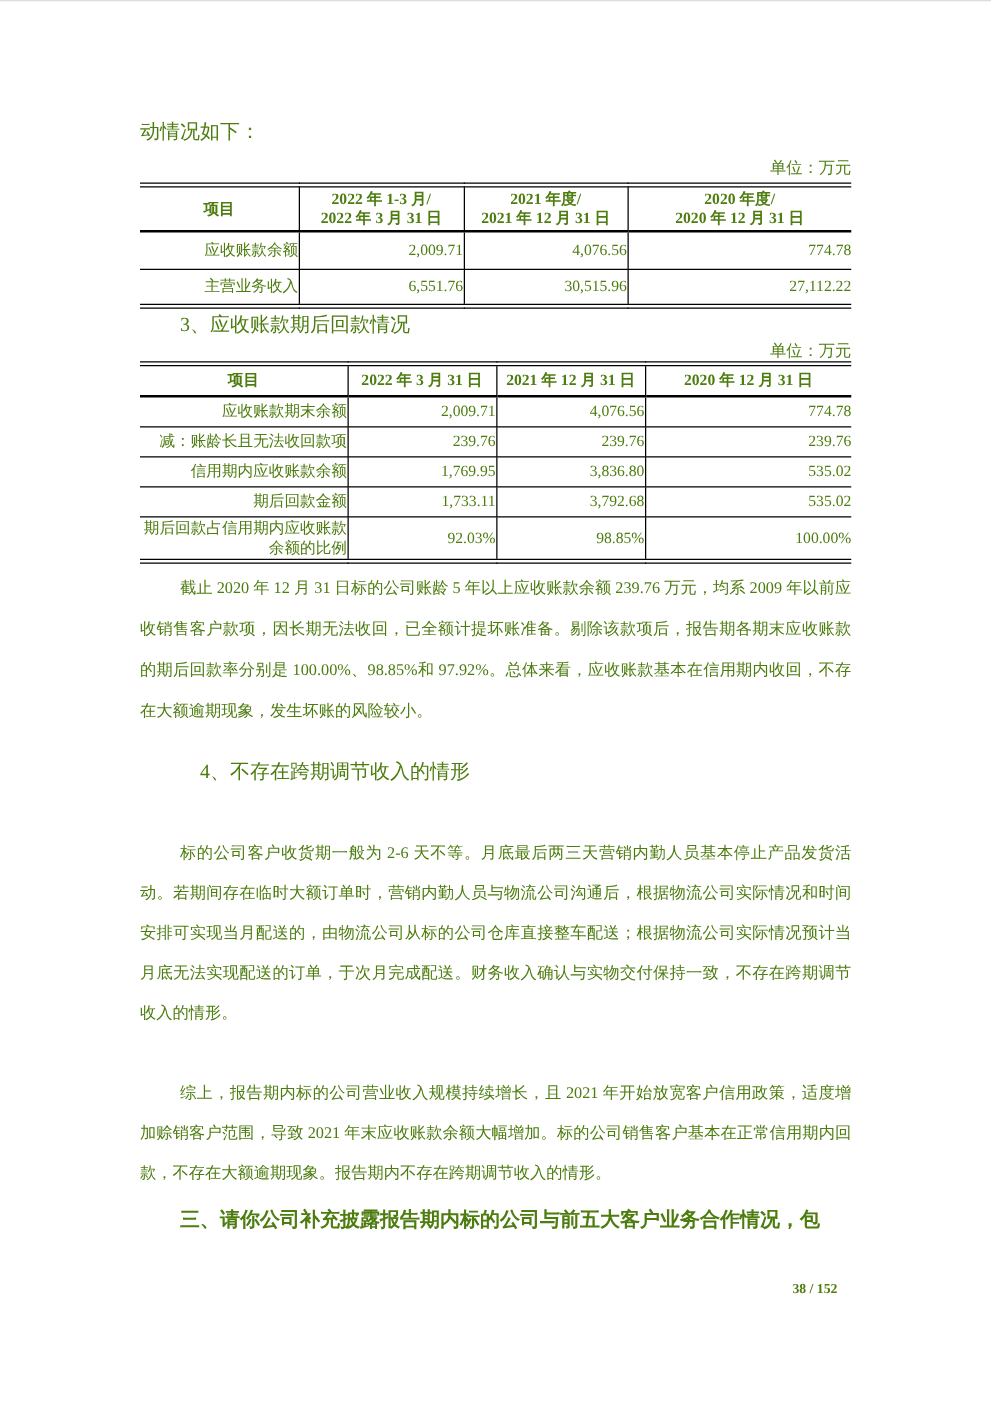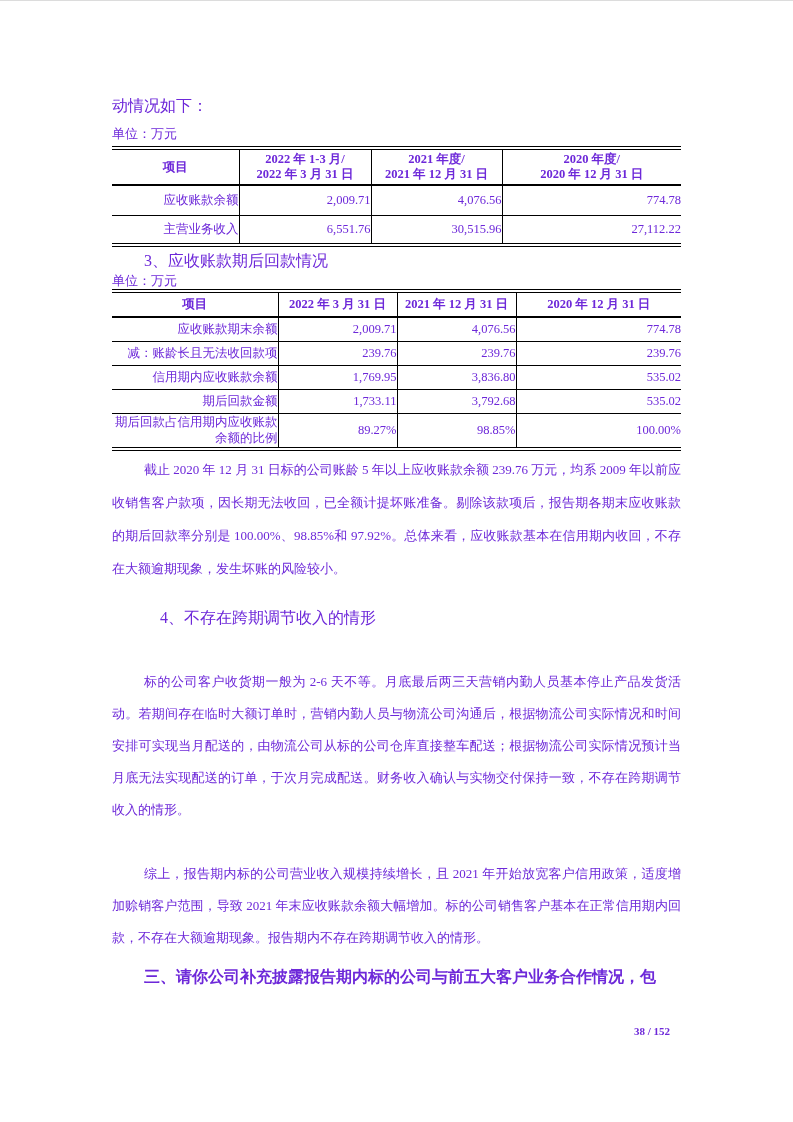--- a/index.html
+++ b/index.html
@@ -4,26 +4,26 @@
 <style>
   html, body { margin: 0; padding: 0; background: #ffffff; }
   .page {
     position: relative;
     width: 793px; height: 1122px;
     box-sizing: border-box;
     padding: 89px 112px 0 112px;
     background: #ffffff;
     overflow: hidden;
     font-family: "Liberation Serif", "DejaVu Serif", serif;
-    color: #6d28d9;
+    color: #4d7c0f;
   }
   .top-edge { position: absolute; top: 0; left: 0; width: 793px; height: 1px; background: #dcdcdc; }
 
   .intro { font-size: 16px; line-height: 33px; margin: 0; }
-  .unit  { font-size: 13px; line-height: 24px; text-align: left; margin: 0; }
+  .unit  { font-size: 13px; line-height: 24px; text-align: right; margin: 0; }
   .unit2 { line-height: 16px; }
 
   table.doc {
     border-collapse: collapse;
     width: 569px;
     table-layout: fixed;
     border-top: 4px double #000;
     border-bottom: 4px double #000;
     font-size: 12.5px;
   }
@@ -149,21 +149,21 @@
         <td class="num">535.02</td>
       </tr>
       <tr>
         <td class="lbl">期后回款金额</td>
         <td class="num">1,733.11</td>
         <td class="num">3,792.68</td>
         <td class="num">535.02</td>
       </tr>
       <tr class="tall">
         <td class="lbl">期后回款占信用期内应收账款余额的比例</td>
-        <td class="num">89.27%</td>
+        <td class="num">92.03%</td>
         <td class="num">98.85%</td>
         <td class="ctr">100.00%</td>
       </tr>
     </tbody>
   </table>
 
   <p class="para para1">截止 2020 年 12 月 31 日标的公司账龄 5 年以上应收账款余额 239.76 万元，均系 2009 年以前应收销售客户款项，因长期无法收回，已全额计提坏账准备。剔除该款项后，报告期各期末应收账款的期后回款率分别是 100.00%、98.85%和 97.92%。总体来看，应收账款基本在信用期内收回，不存在大额逾期现象，发生坏账的风险较小。</p>
 
   <p class="h4">4、不存在跨期调节收入的情形</p>
 

